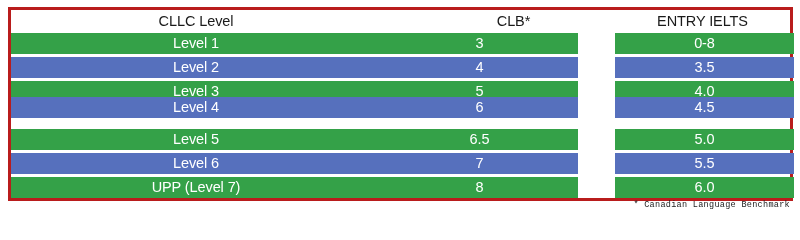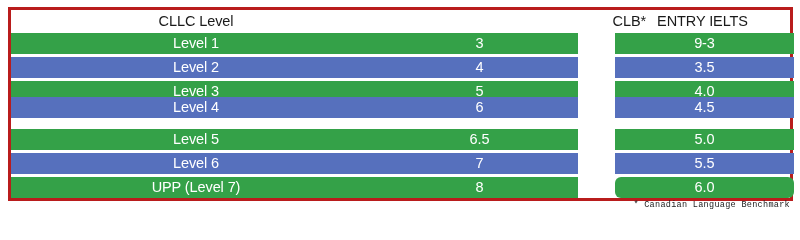--- a/index.html
+++ b/index.html
@@ -49,21 +49,21 @@
     height: 23px;
     line-height: 23px;
     text-align: center;
     color: #1a1a1a;
     font-size: 14.5px;
     font-family: "Liberation Sans", sans-serif;
     letter-spacing: -0.1px;
     white-space: nowrap;
   }
   .header-cllc  { left: 0px;   width: 370px; }
-  .header-clb   { left: 370px; width: 265px; text-align: right; }
+  .header-clb   { left: 370px; width: 265px; }
   .header-ielts { left: 604px; width: 175px; }
 
   
   .rows-area {
     position: absolute;
     left: 0;
     top: 23px;
     right: 0;
     bottom: 0;
   }
@@ -122,21 +122,21 @@
       <div class="header-cell header-ielts">ENTRY IELTS</div>
     </div>
 
     <div class="rows-area" id="rows-area">
         <div class="data-row" style="top: 0px;">
           <div class="bar bar-left" style="background: rgb(52, 161, 72);">
             <div class="cell-text cell-level">Level 1</div>
             <div class="cell-text cell-clb">3</div>
           </div>
           <div class="bar bar-right" style="background: rgb(52, 161, 72);">
-            <div class="cell-text cell-ielts">9-3</div>
+            <div class="cell-text cell-ielts">0-8</div>
           </div>
         </div>
         <div class="data-row" style="top: 24px;">
           <div class="bar bar-left" style="background: rgb(86, 112, 189);">
             <div class="cell-text cell-level">Level 2</div>
             <div class="cell-text cell-clb">4</div>
           </div>
           <div class="bar bar-right" style="background: rgb(86, 112, 189);">
             <div class="cell-text cell-ielts">3.5</div>
           </div>
@@ -175,21 +175,21 @@
           </div>
           <div class="bar bar-right" style="background: rgb(86, 112, 189);">
             <div class="cell-text cell-ielts">5.5</div>
           </div>
         </div>
         <div class="data-row" style="top: 144px;">
           <div class="bar bar-left" style="background: rgb(52, 161, 72);">
             <div class="cell-text cell-level">UPP (Level 7)</div>
             <div class="cell-text cell-clb">8</div>
           </div>
-          <div class="bar bar-right" style="background: rgb(52, 161, 72); border-radius: 6px;">
+          <div class="bar bar-right" style="background: rgb(52, 161, 72);">
             <div class="cell-text cell-ielts">6.0</div>
           </div>
         </div>
       </div>
 
   </div>
 
   <div class="footnote">* Canadian Language Benchmark</div>
 
 </div>

